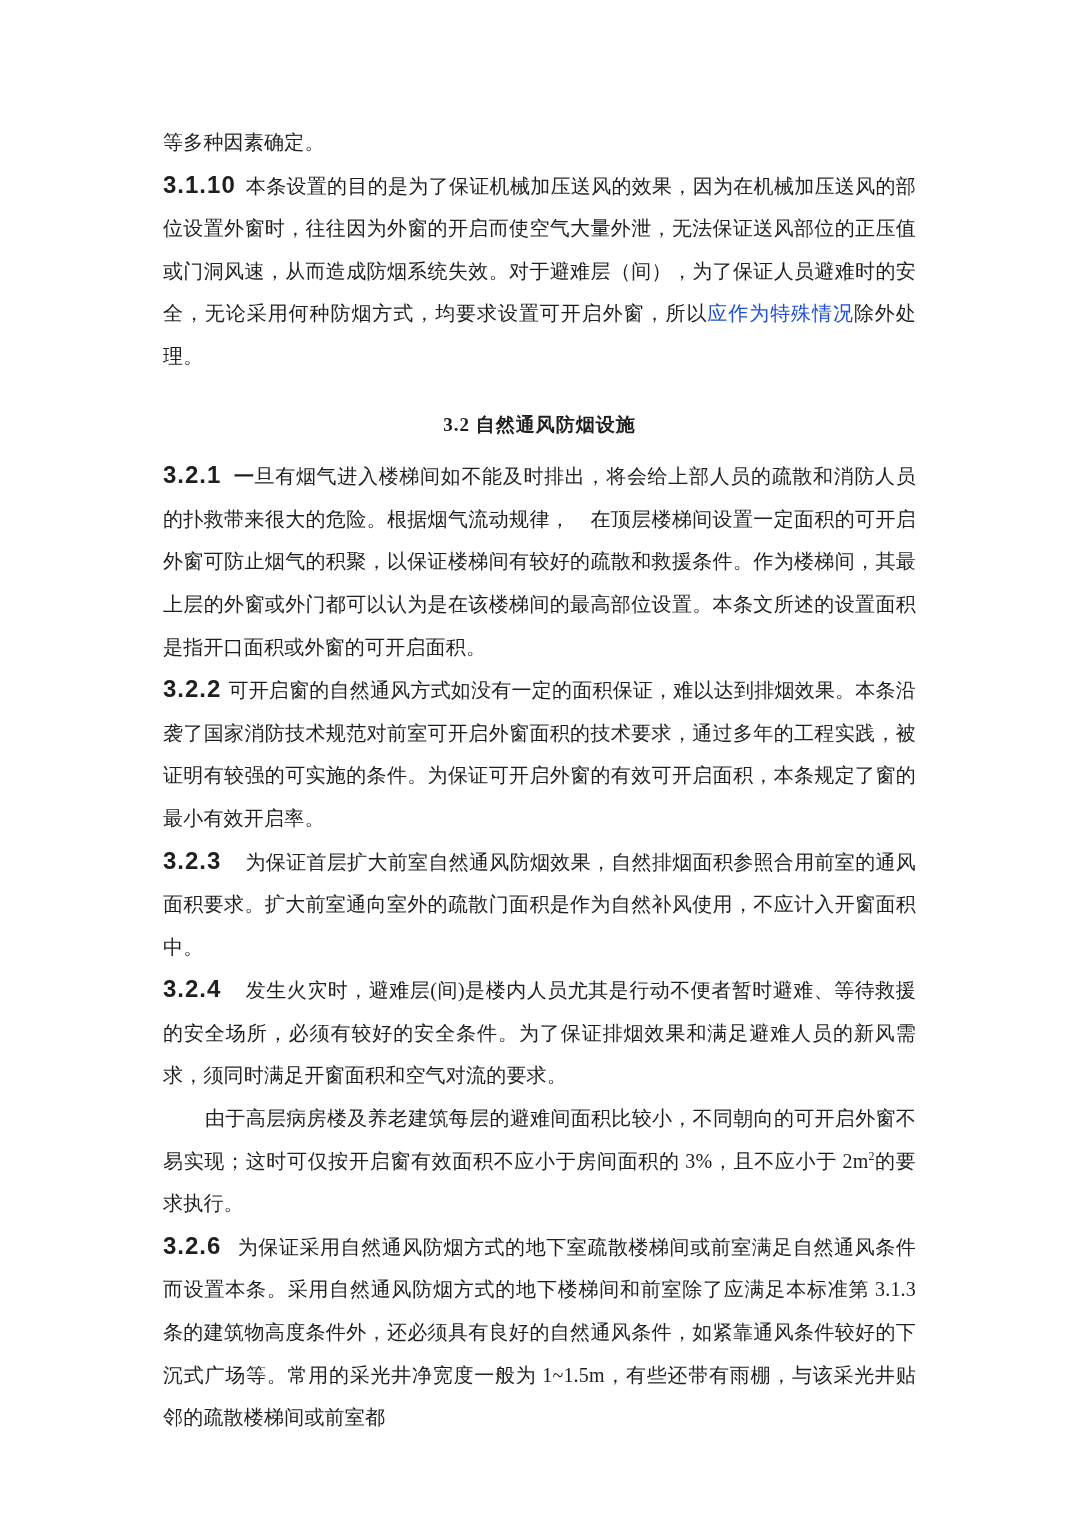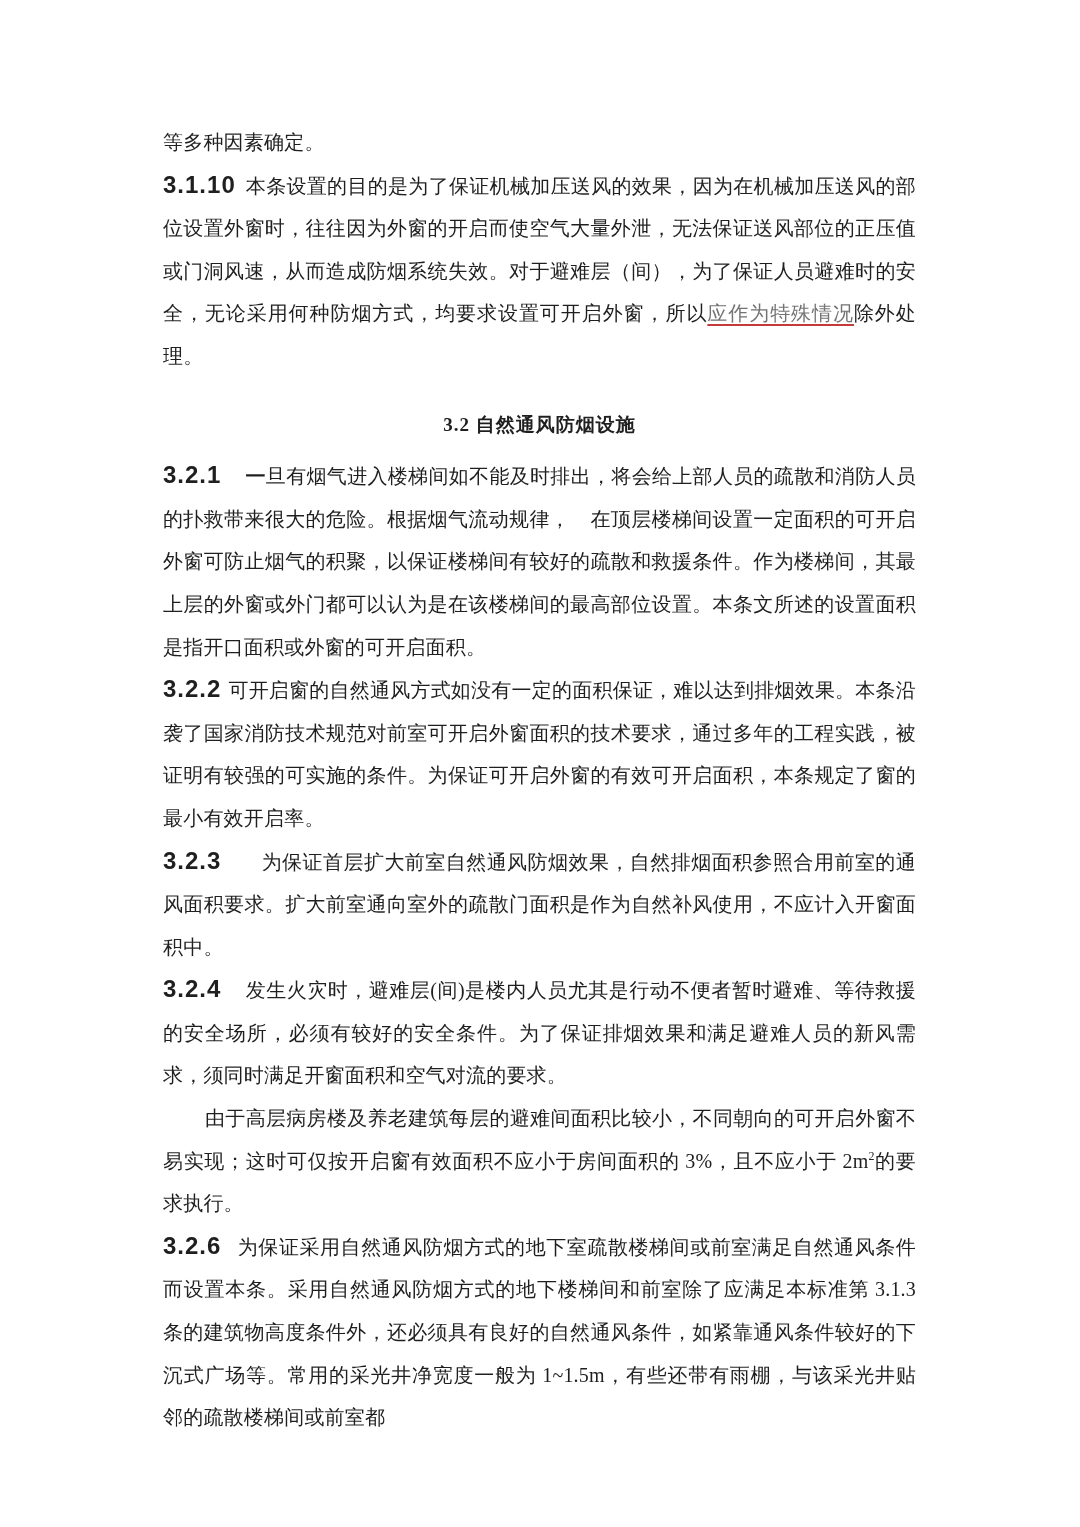--- a/index.html
+++ b/index.html
@@ -36,22 +36,21 @@
   .lbl {
     font-family: "Liberation Sans", "DejaVu Sans", sans-serif;
     font-weight: bold;
     font-size: 24px;
     letter-spacing: 1px;
   }
   .lead-bold {
     font-weight: bold;
   }
   .hl {
-    color: #737373;
-    text-decoration: underline;
+    color: #1d4ed8;
     text-decoration-color: #c23b3a;
     text-underline-offset: 4px;
   }
   h2.sec-heading {
     margin: 26px 0 8px 0;
     font-size: 19px;
     line-height: 42.6px;
     font-weight: bold;
     text-align: center;
     letter-spacing: 1px;
@@ -66,25 +65,25 @@
 
 <div class="doc">
 
   <p class="para"><span>等多种因素确定。</span></p>
 
   <p class="para"><span class="lbl" style="margin-right:10px">3.1.10</span><span>本条设置的目的是为了保证机械加压送风的效果，因为在机械加压送风的部位设置外窗时，往往因为外窗的开启而使空气大量外泄，无法保证送风部位的正压值或门洞风速，从而造成防烟系统失效。对于避难层（间），为了保证人员避难时的安全，无论采用何种防烟方式，均要求设置可开启外窗，所以</span><span class="hl">应作为特殊情况</span><span>除外处理。</span></p>
 
 
   <h2 class="sec-heading">3.2  自然通风防烟设施</h2>
 
-  <p class="para"><span class="lbl" style="margin-right:24px">3.2.1</span><span class="lead-bold">一</span><span>旦有烟气进入楼梯间如不能及时排出，将会给上部人员的疏散和消防人员的扑救带来很大的危险。根据烟气流动规律，　在顶层楼梯间设置一定面积的可开启外窗可防止烟气的积聚，以保证楼梯间有较好的疏散和救援条件。作为楼梯间，其最上层的外窗或外门都可以认为是在该楼梯间的最高部位设置。本条文所述的设置面积是指开口面积或外窗的可开启面积。</span></p>
+  <p class="para"><span class="lbl" style="margin-right:12px">3.2.1</span><span class="lead-bold">一</span><span>旦有烟气进入楼梯间如不能及时排出，将会给上部人员的疏散和消防人员的扑救带来很大的危险。根据烟气流动规律，　在顶层楼梯间设置一定面积的可开启外窗可防止烟气的积聚，以保证楼梯间有较好的疏散和救援条件。作为楼梯间，其最上层的外窗或外门都可以认为是在该楼梯间的最高部位设置。本条文所述的设置面积是指开口面积或外窗的可开启面积。</span></p>
 
   <p class="para"><span class="lbl" style="margin-right:7px">3.2.2</span><span>可开启窗的自然通风方式如没有一定的面积保证，难以达到排烟效果。本条沿袭了国家消防技术规范对前室可开启外窗面积的技术要求，通过多年的工程实践，被证明有较强的可实施的条件。为保证可开启外窗的有效可开启面积，本条规定了窗的最小有效开启率。</span></p>
 
-  <p class="para"><span class="lbl" style="margin-right:40px">3.2.3</span><span>为保证首层扩大前室自然通风防烟效果，自然排烟面积参照合用前室的通风面积要求。扩大前室通向室外的疏散门面积是作为自然补风使用，不应计入开窗面积中。</span></p>
+  <p class="para"><span class="lbl" style="margin-right:24px">3.2.3</span><span>为保证首层扩大前室自然通风防烟效果，自然排烟面积参照合用前室的通风面积要求。扩大前室通向室外的疏散门面积是作为自然补风使用，不应计入开窗面积中。</span></p>
 
   <p class="para"><span class="lbl" style="margin-right:24px">3.2.4</span><span>发生火灾时，避难层(间)是楼内人员尤其是行动不便者暂时避难、等待救援的安全场所，必须有较好的安全条件。为了保证排烟效果和满足避难人员的新风需求，须同时满足开窗面积和空气对流的要求。</span></p>
 
   <p class="para indent"><span>由于高层病房楼及养老建筑每层的避难间面积比较小，不同朝向的可开启外窗不易实现；这时可仅按开启窗有效面积不应小于房间面积的 3%，且不应小于 2m</span><sup class="unit-sup">2</sup><span>的要求执行。</span></p>
 
   <p class="para"><span class="lbl" style="margin-right:16px">3.2.6</span><span>为保证采用自然通风防烟方式的地下室疏散楼梯间或前室满足自然通风条件而设置本条。采用自然通风防烟方式的地下楼梯间和前室除了应满足本标准第 3.1.3 条的建筑物高度条件外，还必须具有良好的自然通风条件，如紧靠通风条件较好的下沉式广场等。常用的采光井净宽度一般为 1~1.5m，有些还带有雨棚，与该采光井贴邻的疏散楼梯间或前室都</span></p>
 
 </div>
 
 </body></html>

